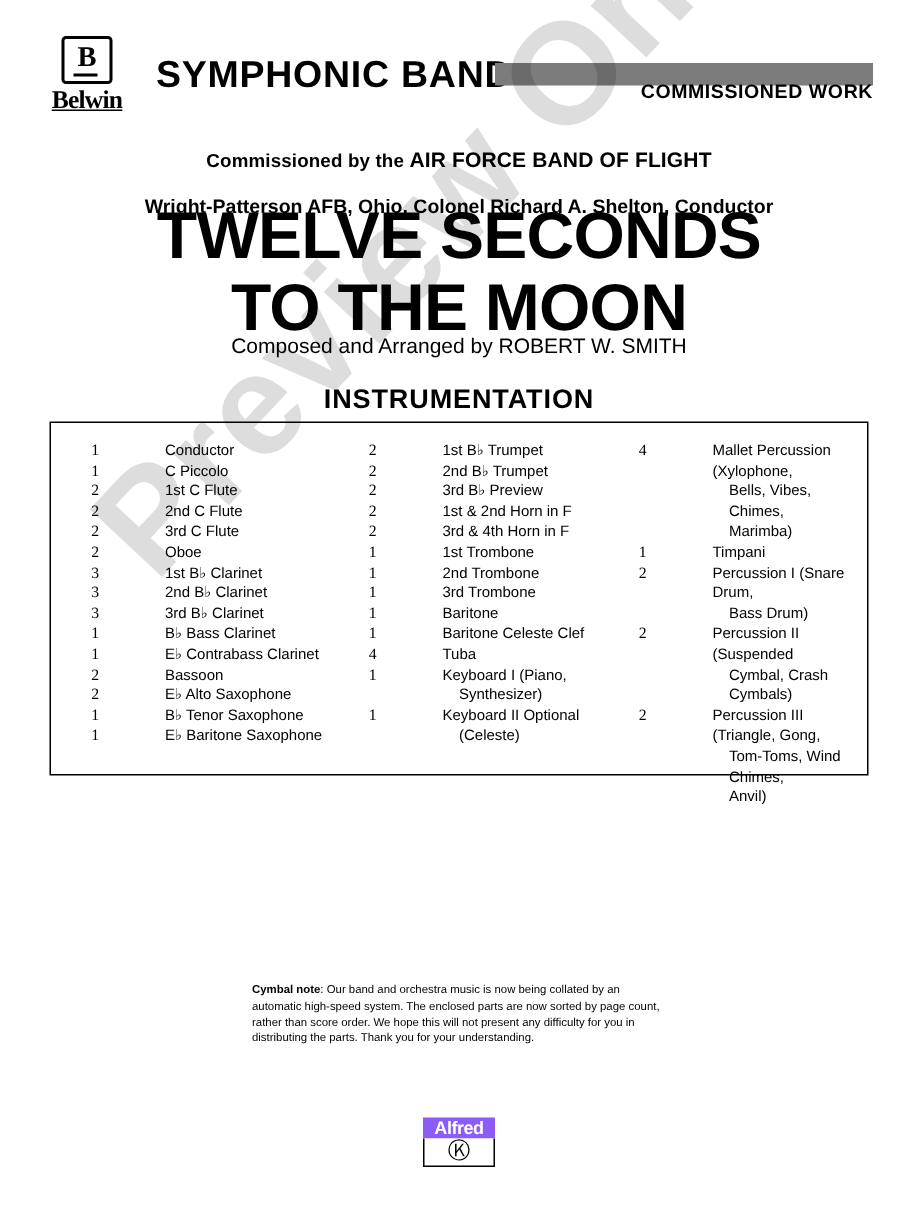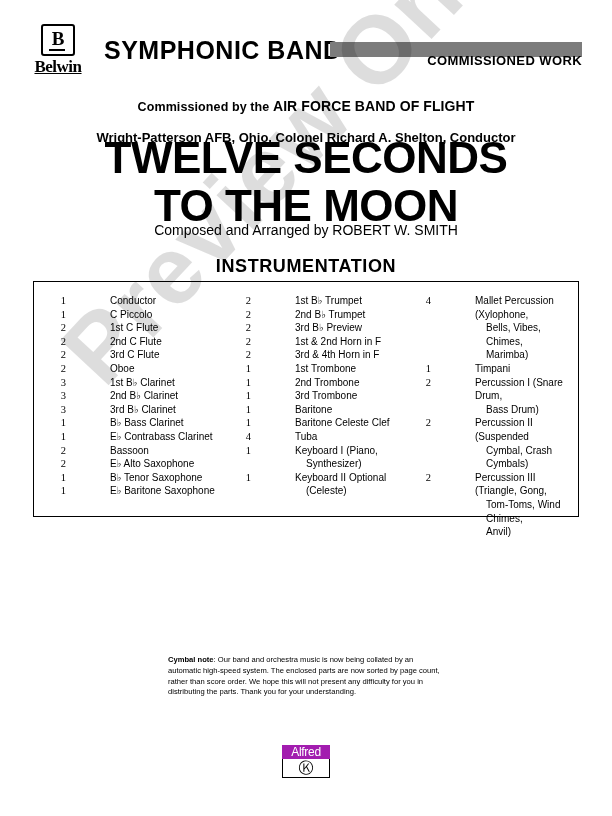--- a/index.html
+++ b/index.html
@@ -245,24 +245,24 @@
 
   
   .alfred {
     position: absolute;
     left: 282px;
     top: 745px;
     width: 48px;
     text-align: center;
   }
   .alfred-top {
-    background: #a21caf;
+    background: #8b5cf6;
     color: #fff;
     font-size: 12px;
-    font-weight: normal;
+    font-weight: bold;
     font-family: "Liberation Sans", sans-serif;
     line-height: 14px;
     letter-spacing: -0.3px;
   }
   .alfred-bot {
     border: 1px solid #000;
     border-top: none;
     height: 18px;
     position: relative;
     background: #fff;

